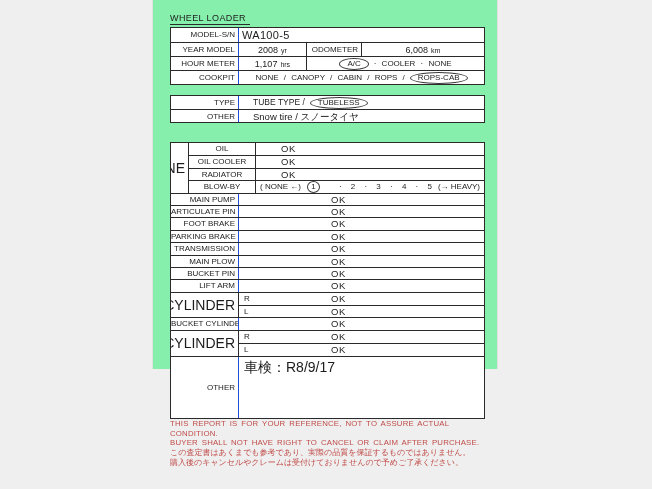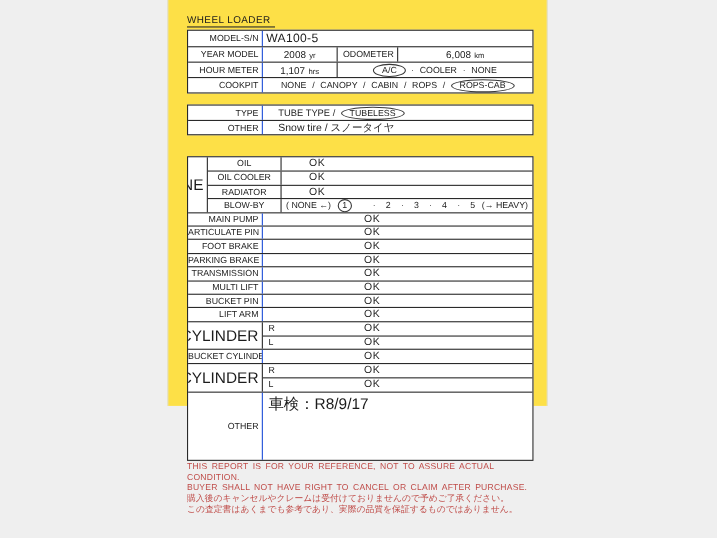--- a/index.html
+++ b/index.html
@@ -6,21 +6,21 @@
   html,body { width:652px; height:489px; }
   body {
     background:#efefef;
     font-family:"Liberation Sans", sans-serif;
     color:#1c1c1c;
     position:relative;
     overflow:hidden;
   }
   .page {
     position:absolute; left:152px; top:0; width:346px; height:369px;
-    background:#fde047;
+    background:#86efac;
     border-left:1px solid #e2e2e2; border-right:1px solid #e0e0e0;
   }
   .doc-title {
     position:absolute; left:17px; top:13px;
     font-size:9px; letter-spacing:.4px;
     border-bottom:1px solid #2a2a2a; padding:0 4px 1px 0;
   }
   .tbl {
     position:absolute; left:17px; width:315px;
     border:1px solid #2a2a2a; background:#fff;
@@ -174,21 +174,21 @@
     </div>
     <div class="row h12">
       <div class="lbl">PARKING BRAKE</div>
       <div class="flex1 ok okpad">OK</div>
     </div>
     <div class="row h12">
       <div class="lbl">TRANSMISSION</div>
       <div class="flex1 ok okpad">OK</div>
     </div>
     <div class="row h12">
-      <div class="lbl">MULTI LIFT</div>
+      <div class="lbl">MAIN PLOW</div>
       <div class="flex1 ok okpad">OK</div>
     </div>
     <div class="row h12">
       <div class="lbl">BUCKET PIN</div>
       <div class="flex1 ok okpad">OK</div>
     </div>
     <div class="row h12">
       <div class="lbl">LIFT ARM</div>
       <div class="flex1 ok okpad">OK</div>
     </div>
@@ -231,17 +231,17 @@
       <div class="flex1">
         <div class="note">車検：R8/9/17</div>
       </div>
     </div>
 
   </div>
 
   <div class="disclaimer">
     <div class="en">THIS REPORT IS FOR YOUR REFERENCE, NOT TO ASSURE ACTUAL CONDITION.</div>
     <div class="en">BUYER SHALL NOT HAVE RIGHT TO CANCEL OR CLAIM AFTER PURCHASE.</div>
+    <div class="jp">この査定書はあくまでも参考であり、実際の品質を保証するものではありません。</div>
     <div class="jp">購入後のキャンセルやクレームは受付けておりませんので予めご了承ください。</div>
-    <div class="jp">この査定書はあくまでも参考であり、実際の品質を保証するものではありません。</div>
   </div>
 
 </div>
 
 </body></html>

